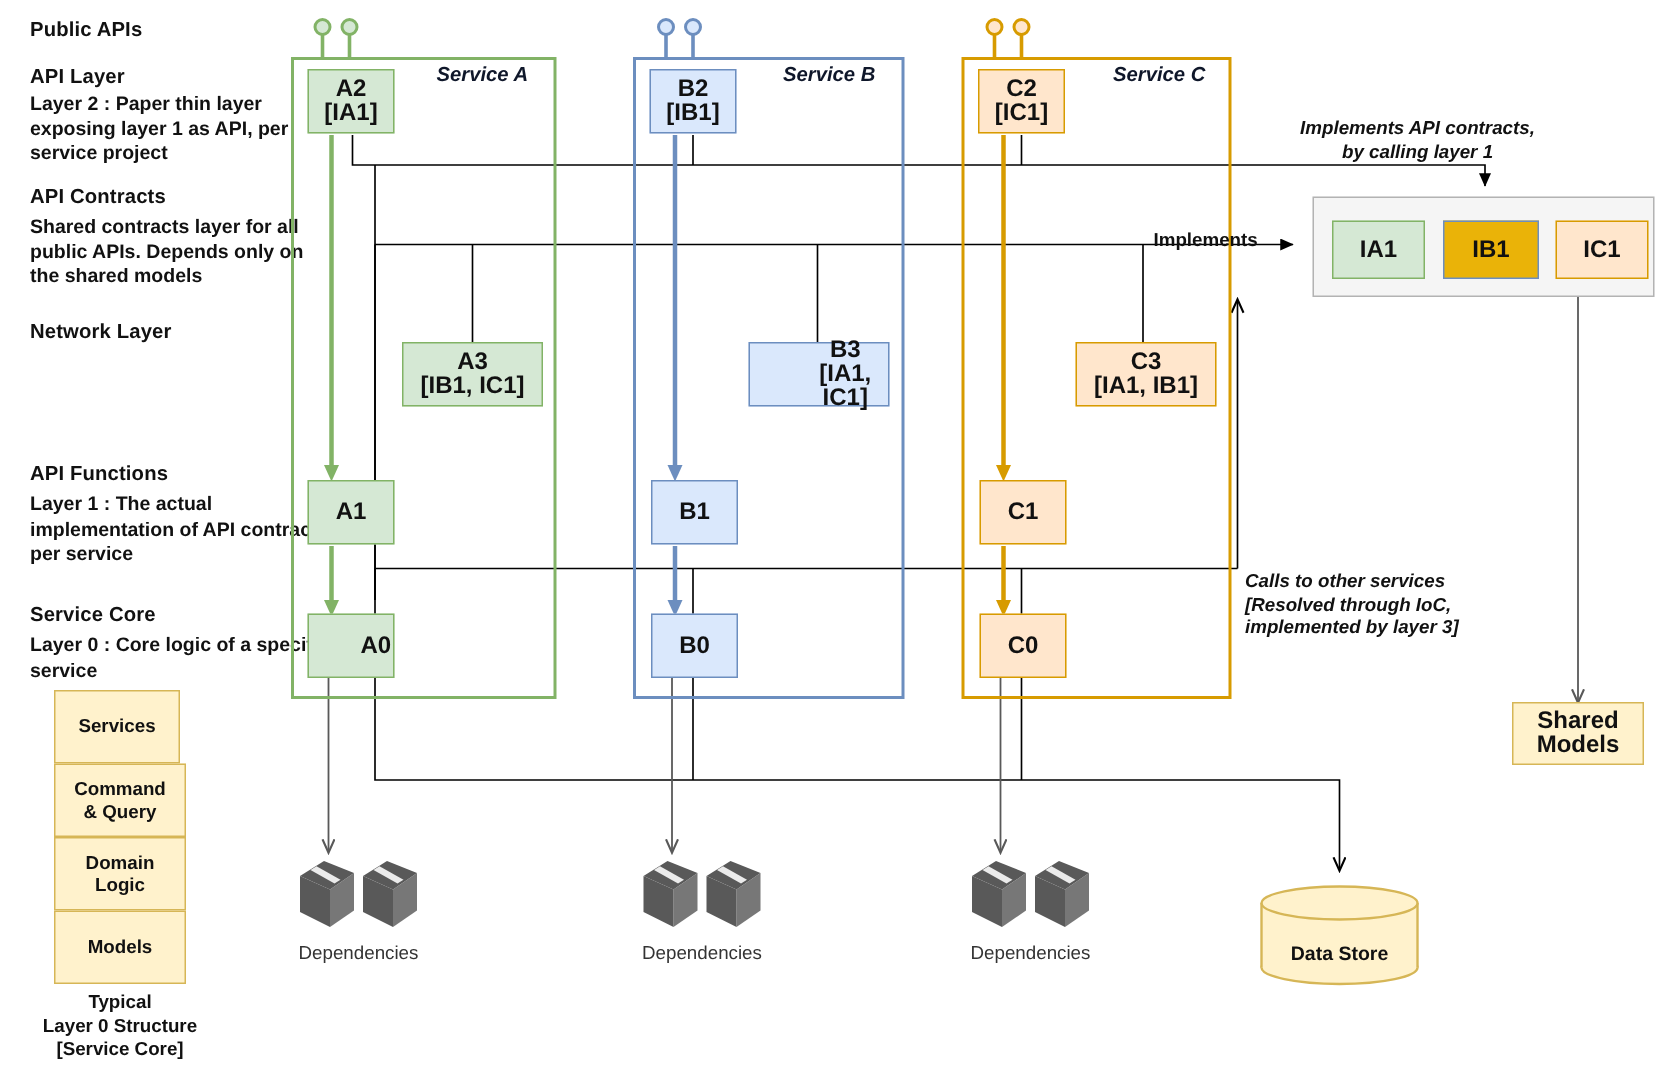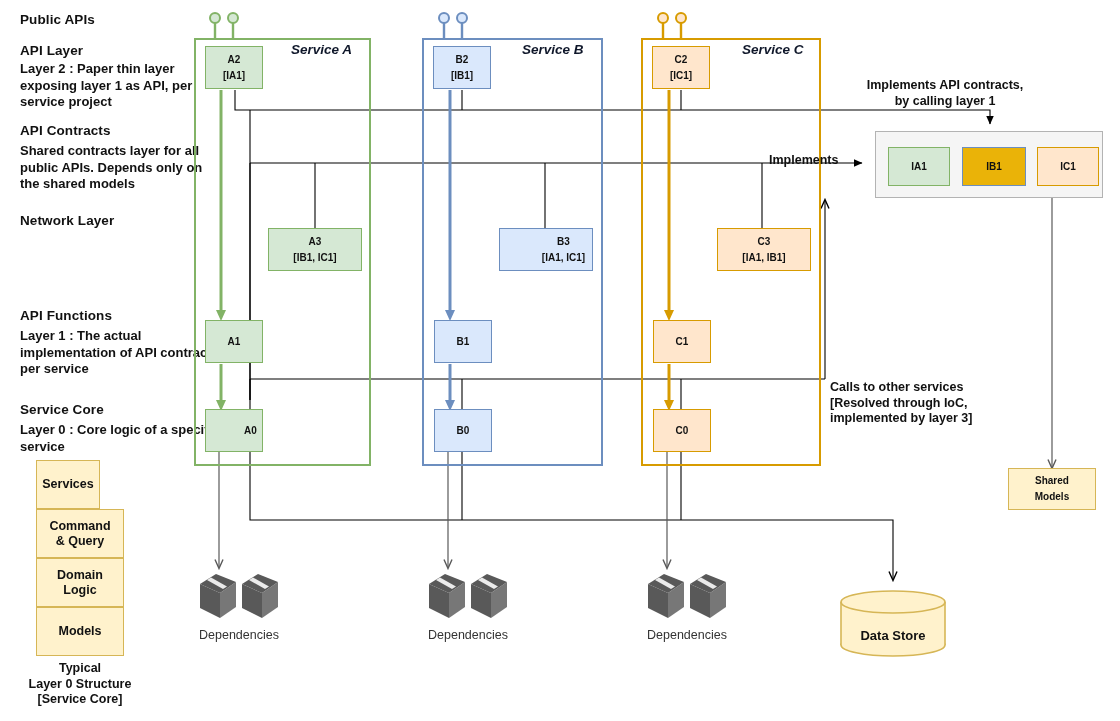--- a/index.html
+++ b/index.html
@@ -49,21 +49,21 @@
   }
 
   
   .node {
     border-width: 1.5px;
     border-style: solid;
     display: flex;
     align-items: center;
     justify-content: center;
     text-align: center;
-    font-size: 10px;
+    font-size: 16px;
     font-weight: bold;
     color: #111111;
     line-height: 16px;
   }
   .node-green  { background: #d5e8d4; border-color: #82b366; }
   .node-blue   { background: #dae8fc; border-color: #6c8ebf; }
   .node-orange { background: #ffe6cc; border-color: #d79b00; }
   .node-yellow { background: #fff2cc; border-color: #d6b656; }
 
   
@@ -95,20 +95,21 @@
   }
 
   
   .annot {
     font-size: 12.5px;
     font-weight: bold;
     color: #111111;
     line-height: 15.5px;
     text-align: center;
     white-space: pre-line;
+    font-style: italic;
   }
   .annot-left {
     font-size: 12.5px;
     font-weight: bold;
     color: #111111;
     white-space: nowrap;
   }
 
   
   .icon-caption {
@@ -323,21 +324,21 @@
       <path d="M24,23 L40,12 L40,37 L24,48 Z" opacity="0.82"></path>
       <path d="M11,10 L27,19 L31,16.5 L15,7.5 Z" fill="#ffffff" opacity="0.88"></path>
       <path d="M46,14 L62,4 L82,12 L66,23 Z"></path>
       <path d="M46,14 L66,23 L66,48 L46,38 Z"></path>
       <path d="M66,23 L82,12 L82,37 L66,48 Z" opacity="0.82"></path>
       <path d="M53,10 L69,19 L73,16.5 L57,7.5 Z" fill="#ffffff" opacity="0.88"></path>
     </g>
   </svg>
   <div class="abs icon-caption" style="left:627px; top:628px;">Dependencies</div>
 
-  <div class="abs legend-cell" style="left:36px; top:460px; width:64px; height:49px;">Services</div>
+  <div class="abs legend-cell" style="left:36px; top:460px; width:84px; height:49px;">Services</div>
   <div class="abs legend-cell" style="left:36px; top:509px; width:88px; height:49px; white-space:pre-line;">Command
 &amp; Query</div>
   <div class="abs legend-cell" style="left:36px; top:558px; width:88px; height:49px; white-space:pre-line;">Domain
 Logic</div>
   <div class="abs legend-cell" style="left:36px; top:607px; width:88px; height:49px;">Models</div>
   <div class="abs legend-caption" style="left:10px; top:661px; white-space:pre-line;">Typical
 Layer 0 Structure
 [Service Core]</div>
 
 </div>

